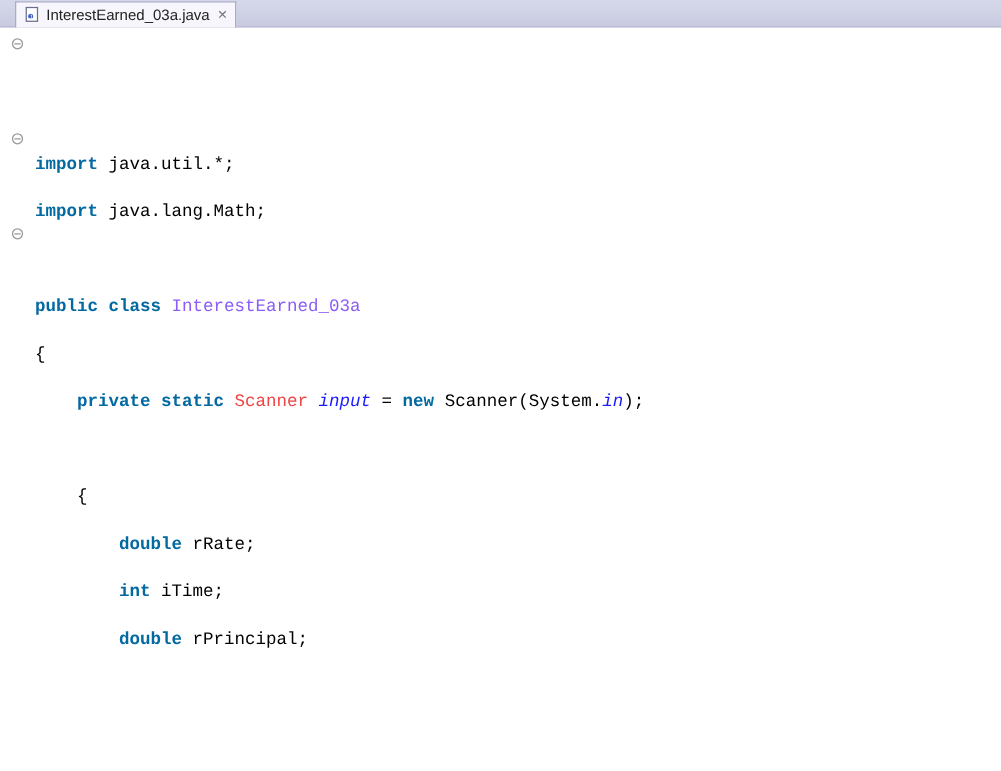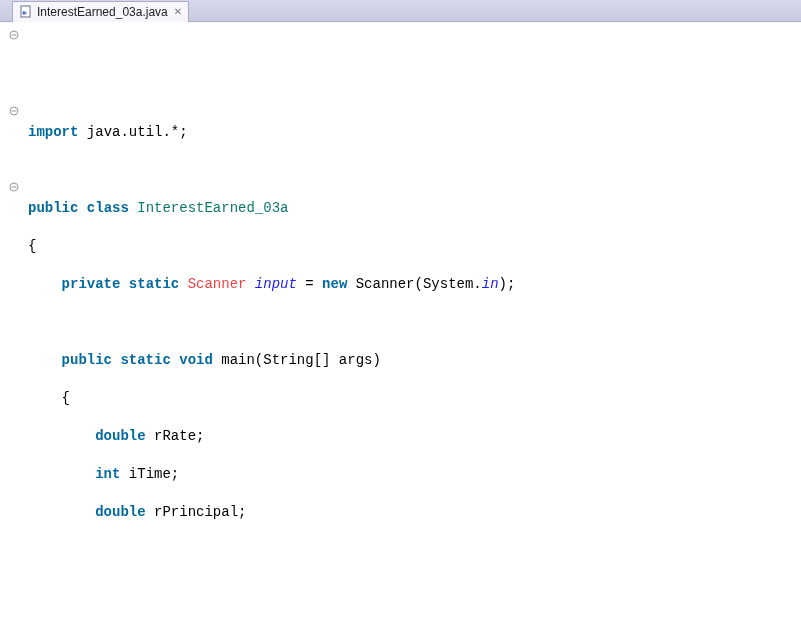--- a/index.html
+++ b/index.html
@@ -49,21 +49,21 @@
   .gutter-marker {
     position: absolute;
     left: 8px;
     width: 12px; height: 12px;
     display: inline-flex;
     align-items: center;
     justify-content: center;
     color: #888;
   }
   .k  { color: #0369a1; font-weight: bold; }   
-  .cl { color: #0f766e; }                            
+  .cl { color: #8b5cf6; }                            
   .it { color: #1a1aff; font-style: italic; font-family: Liberation Mono, monospace; }                          
   .ty { color: #ef4444; }
 </style>
 </head>
 <body>
 
 <div class="tabbar">
   <div class="tab">
     <span class="tab-icon">
       <svg width="13" height="13" viewBox="0 0 13 13">
@@ -91,26 +91,26 @@
       </svg>
   </span>
   <span class="gutter-marker" style="top:159px;">
     <svg width="10" height="10" viewBox="0 0 10 10">
         <circle cx="5" cy="5" r="4" fill="#fff" stroke="#999"></circle>
         <line x1="2.5" y1="5" x2="7.5" y2="5" stroke="#999"></line>
       </svg>
   </span>
 
 <span class="line"><span class="k">import</span><span> java.util.*;</span></span>
+<span class="line"><span class="k">import</span><span> java.lang.Math;</span></span>
 <span class="line"></span>
 <span class="line"><span class="k">public</span><span class="k"> class</span><span class="cl"> InterestEarned_03a</span></span>
 <span class="line">{</span>
 <span class="line"><span class="k">    private</span><span class="k"> static</span><span class="ty"> Scanner </span><span class="it">input</span><span> = </span><span class="k">new</span><span> Scanner(System.</span><span class="it">in</span><span>);</span></span>
 <span class="line"></span>
-<span class="line"><span class="k">    public</span><span class="k"> static</span><span class="k"> void</span><span> main(String[] args)</span></span>
 <span class="line">    {</span>
 <span class="line"><span class="k">        double</span><span> rRate;</span></span>
 <span class="line"><span class="k">        int</span><span> iTime;</span></span>
 <span class="line"><span class="k">        double</span><span> rPrincipal;</span></span>
 <span class="line"></span>
 
 
 
 
 

